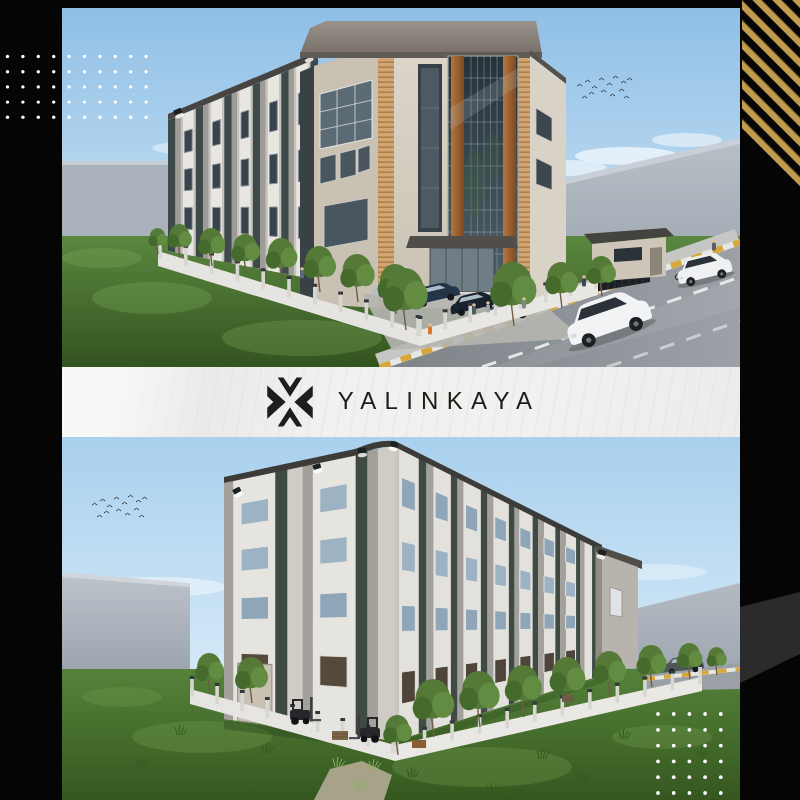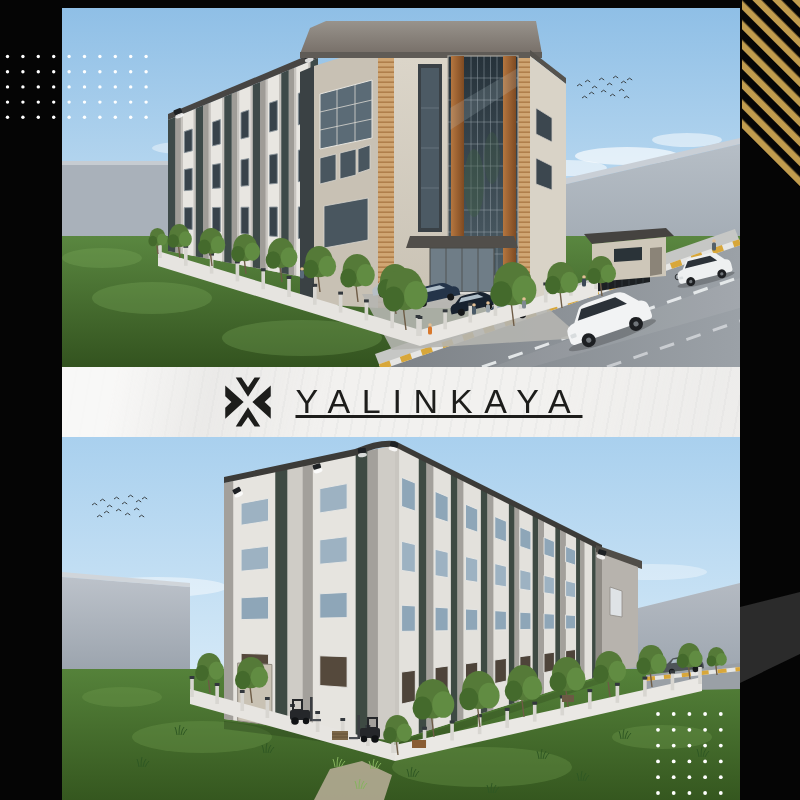--- a/index.html
+++ b/index.html
@@ -21,22 +21,22 @@
     background:
       linear-gradient(103deg, rgba(255,255,255,.9) 8%, rgba(205,205,205,.35) 22%, rgba(255,255,255,0) 40%),
       repeating-linear-gradient(100deg, rgba(210,210,210,.35) 0 2px, rgba(255,255,255,0) 2px 14px),
       linear-gradient(283deg, rgba(224,224,224,.5) 4%, rgba(255,255,255,0) 30%);
   }
   .logo-row{position:relative;display:flex;align-items:center;gap:20px;}
   .logo-mark{width:56px;height:56px;flex:0 0 auto;}
   .logo-mark path{fill:var(--brand-ink,#1d1d1b);}
   .brand-name{
     color:var(--brand-ink,#1d1d1b);
-    font-size:34px;font-weight:400;letter-spacing:.345em;
-    transform:translateY(-1px);white-space:nowrap;text-decoration:underline;
+    font-size:24px;font-weight:400;letter-spacing:.345em;
+    transform:translateY(-1px);white-space:nowrap;
   }
   #decor{position:absolute;left:0;top:0;width:800px;height:800px;pointer-events:none;}
 </style>
 </head>
 <body>
 
 <div class="poster" style="--frame: #050505; --band-bg: #f2f1ef; --brand-ink: #1d1d1b;">
 
   <svg id="render-top" class="render" viewBox="0 0 678 359">
     <defs>

